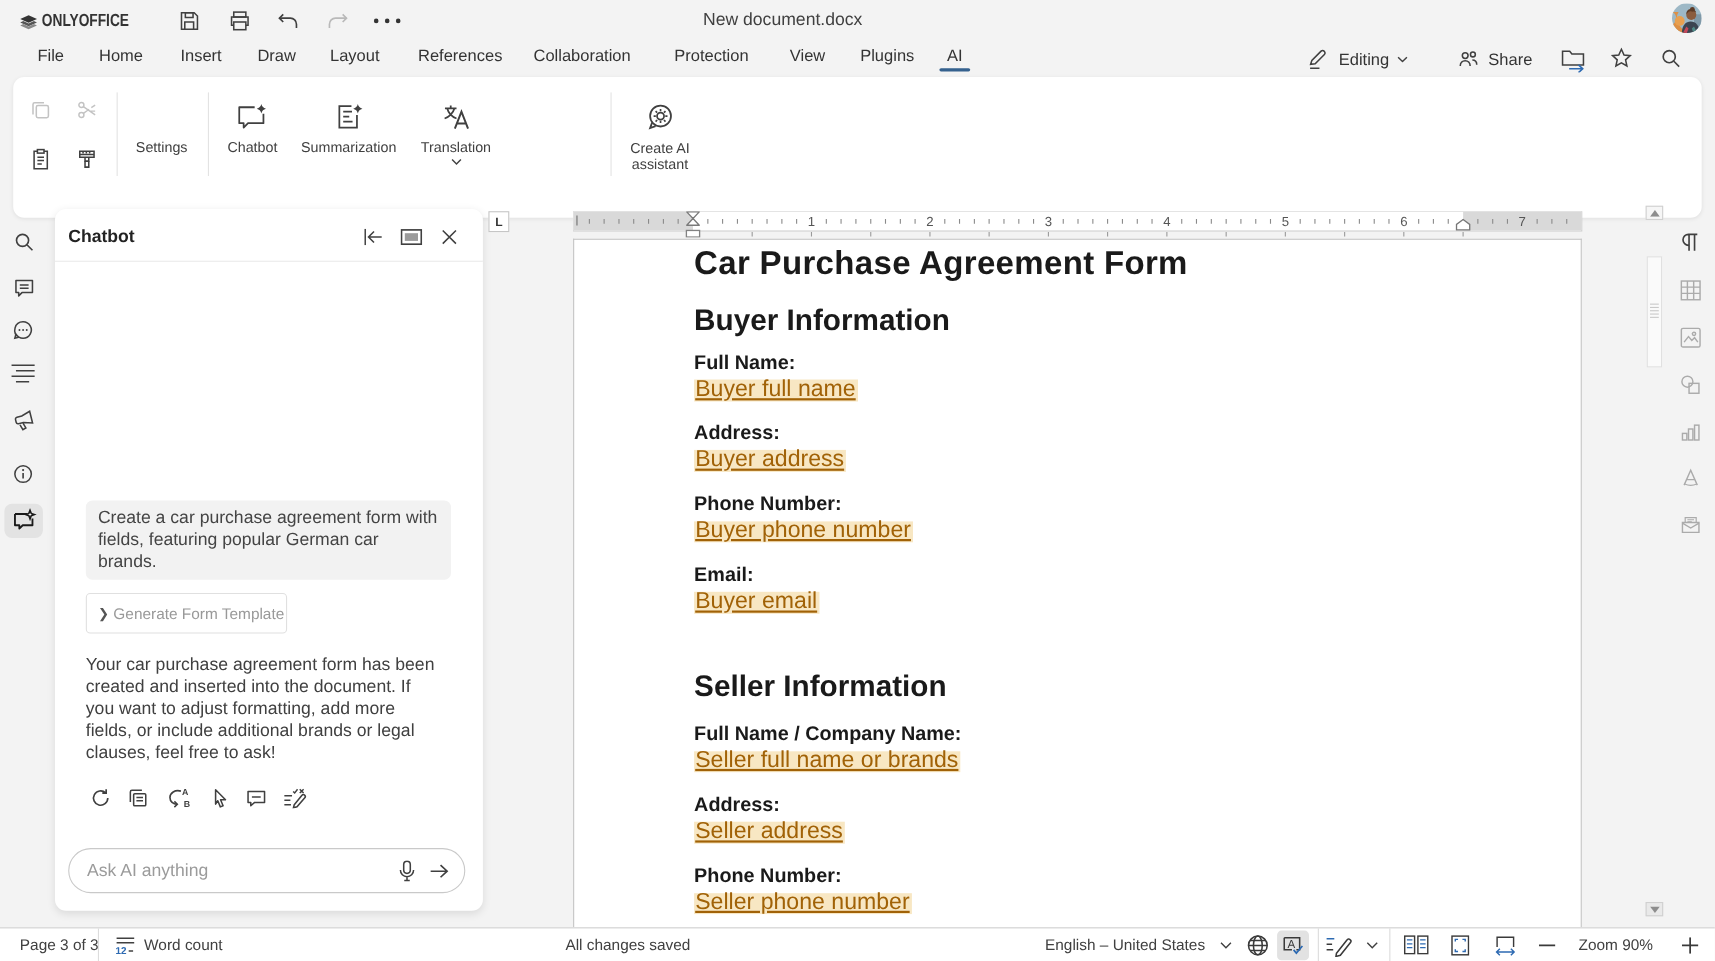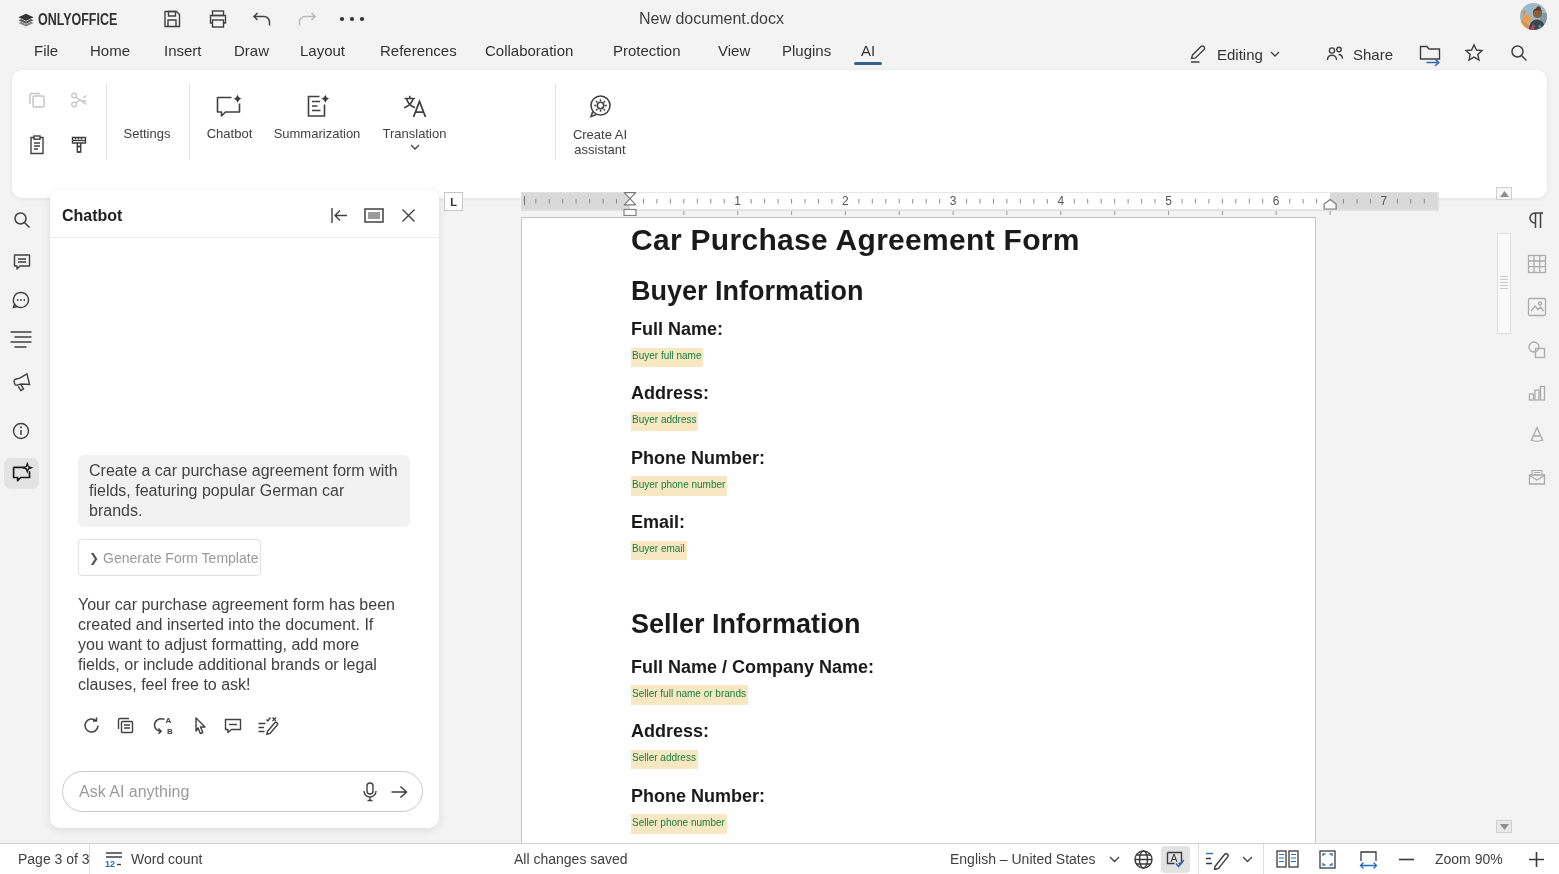--- a/index.html
+++ b/index.html
@@ -36,29 +36,29 @@
 #genbtn { position:absolute; left:28px; top:349px; width:183px; height:37px; border:1px solid #e0e0e0;
   border-radius:4px; font-size:14px; color:#999; display:flex; align-items:center; padding-left:10px; gap:4px; white-space:nowrap; }
 #resp { position:absolute; left:28px; top:405px; width:350px; font-size:16px; line-height:20px; color:#404040; }
 #acticons { position:absolute; left:0; top:0; }
 #acticons svg { position:absolute; }
 #askbox { position:absolute; left:12px; top:581px; width:361px; height:41px; border:1px solid #c9c9c9;
   border-radius:21px; display:flex; align-items:center; }
 #askbox .ph { margin-left:16px; font-size:16px; color:#9b9b9b; flex:1; }
 #lbox { left:444px; top:192px; width:19px; height:19px; background:#fff; border:1px solid #c6c6c6;
   font-size:11px; font-weight:bold; color:#333; display:flex; align-items:center; justify-content:center; }
-#page { left:521px; top:217px; width:795px; height:626px; background:#fff;
+#page { left:521px; top:217px; width:917px; height:626px; background:#fff;
   border:1px solid #c4c4c4; border-bottom:none;padding-left:36px; }
 #content { position:absolute; left:109px; top:0; width:740px; color:#1a1a1a; }
 #content > div { position:absolute; white-space:nowrap; }
 .h1 { font-size:30px; font-weight:bold; letter-spacing:.3px; line-height:30px; }
 .h2 { font-size:27px; font-weight:bold; letter-spacing:0; line-height:27px; }
 .lbl { font-size:18px; font-weight:bold; line-height:18px; }
-.val { display:inline-block; background:#f8e7c3; color:#15803d; font-size:10px;
-  line-height:15px; padding:0.5px 2px 4px 1px; }
+.val { display:inline-block; background:#f8e7c3; color:#a16207; font-size:21px;
+  line-height:15px; padding:0.5px 2px 4px 1px;text-decoration:underline; }
 
 #upbtn { left:1496px; top:187px; width:16px; height:13px; background:#f6f6f6; border:1px solid #d0d0d0;
   display:flex; align-items:center; justify-content:center; }
 #vthumb { left:1497px; top:233px; width:14px; height:101px; background:#fafafa; border:1px solid #e0e0e0; }
 #dnbtn { left:1496px; top:820px; width:16px; height:13px; background:#e9e9e9; border:1px solid #d0d0d0;
   display:flex; align-items:center; justify-content:center; }
 
 #status { left:0; top:843px; width:1559px; height:31px; background:#fff; border-top:1px solid #cfcfcf;
   font-size:14px; color:#404040; }
 #status .it { position:absolute; top:7px; }

